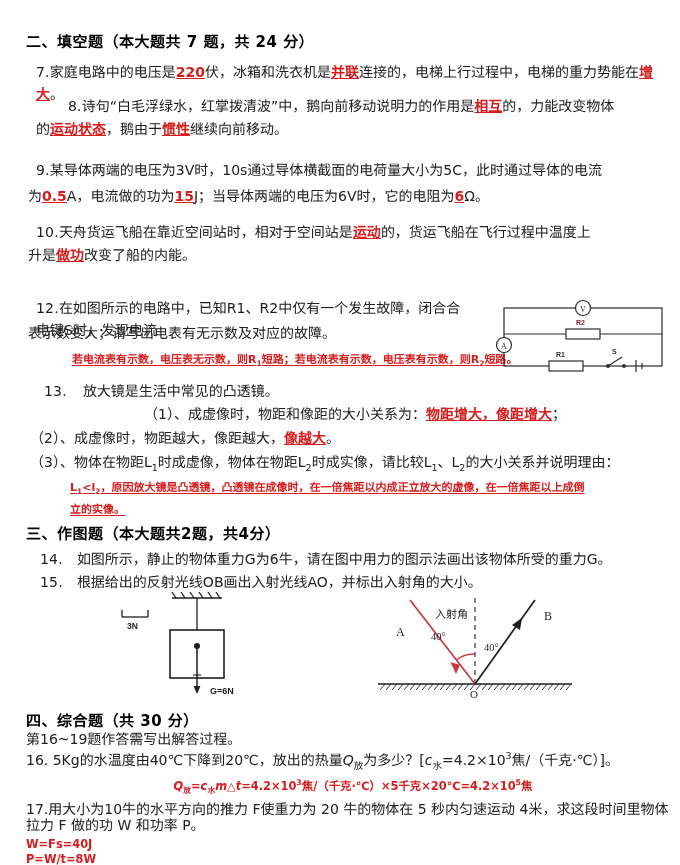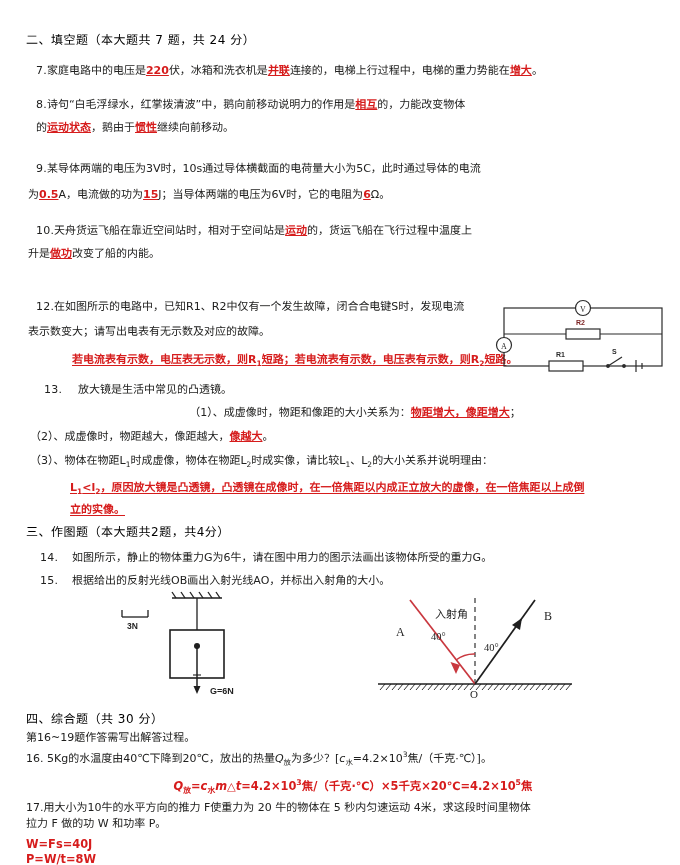--- a/index.html
+++ b/index.html
@@ -16,27 +16,27 @@
     overflow: hidden;
   }
   .page {
     position: relative;
     width: 680px;
     height: 865px;
     padding: 0;
     box-sizing: border-box;
   }
   .sec-head {
-    font-weight: normal;
-    font-size: 12px;
+    font-weight: bold;
+    font-size: 15px;
     letter-spacing: 0.5px;
     color: #000;
   }
   .qline {
-    font-size: 11px;
+    font-size: 14px;
     line-height: 1.55;
     color: #20201f;
   }
   .qline .num {
     letter-spacing: 0.2px;
   }
   .ans {
     color: #d61c1c;
     font-weight: bold;
     text-decoration: underline;
@@ -78,21 +78,21 @@
 <div class="page">
 
   <div class="blk" style="top:30px;">
     <div class="sec-head indent0">二、填空题（本大题共 7 题，共 24 分）</div>
   </div>
 
   <div class="blk qline indent1" style="top:62px;">
     <span class="num">7.</span><span><span>家庭电路中的电压是</span><span class="ans">220</span><span>伏，冰箱和洗衣机是</span><span class="ans">并联</span><span>连接的，电梯上行过程中，电梯的重力势能在</span><span class="ans">增大</span><span>。</span></span>
   </div>
 
-  <div class="blk qline indent1" style="top:96px;">
+  <div class="blk qline indent1" style="top:96px;margin-left:32px;">
     <span class="num">8.</span><span><span>诗句“白毛浮绿水，红掌拨清波”中，鹅向前移动说明力的作用是</span><span class="ans">相互</span><span>的，力能改变物体</span></span>
   </div>
   <div class="blk qline indent2" style="top:119px;padding-left:36px;">
     <span><span>的</span><span class="ans">运动状态</span><span>，鹅由于</span><span class="ans">惯性</span><span>继续向前移动。</span></span>
   </div>
 
   <div class="blk qline indent1" style="top:160px;">
     <span class="num">9.</span><span><span>某导体两端的电压为3V时，10s通过导体横截面的电荷量大小为5C，此时通过导体的电流</span></span>
   </div>
   <div class="blk qline indent2" style="top:186px;">

